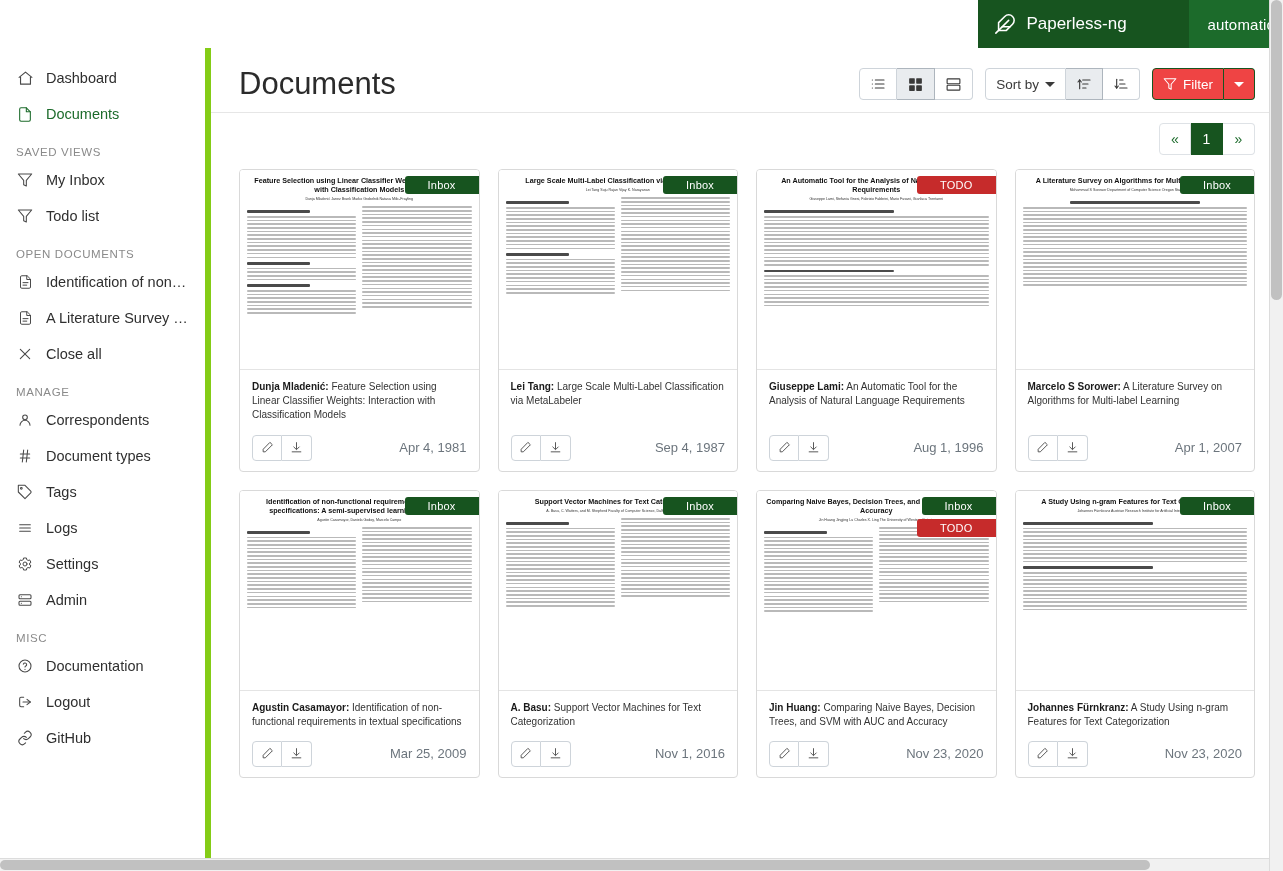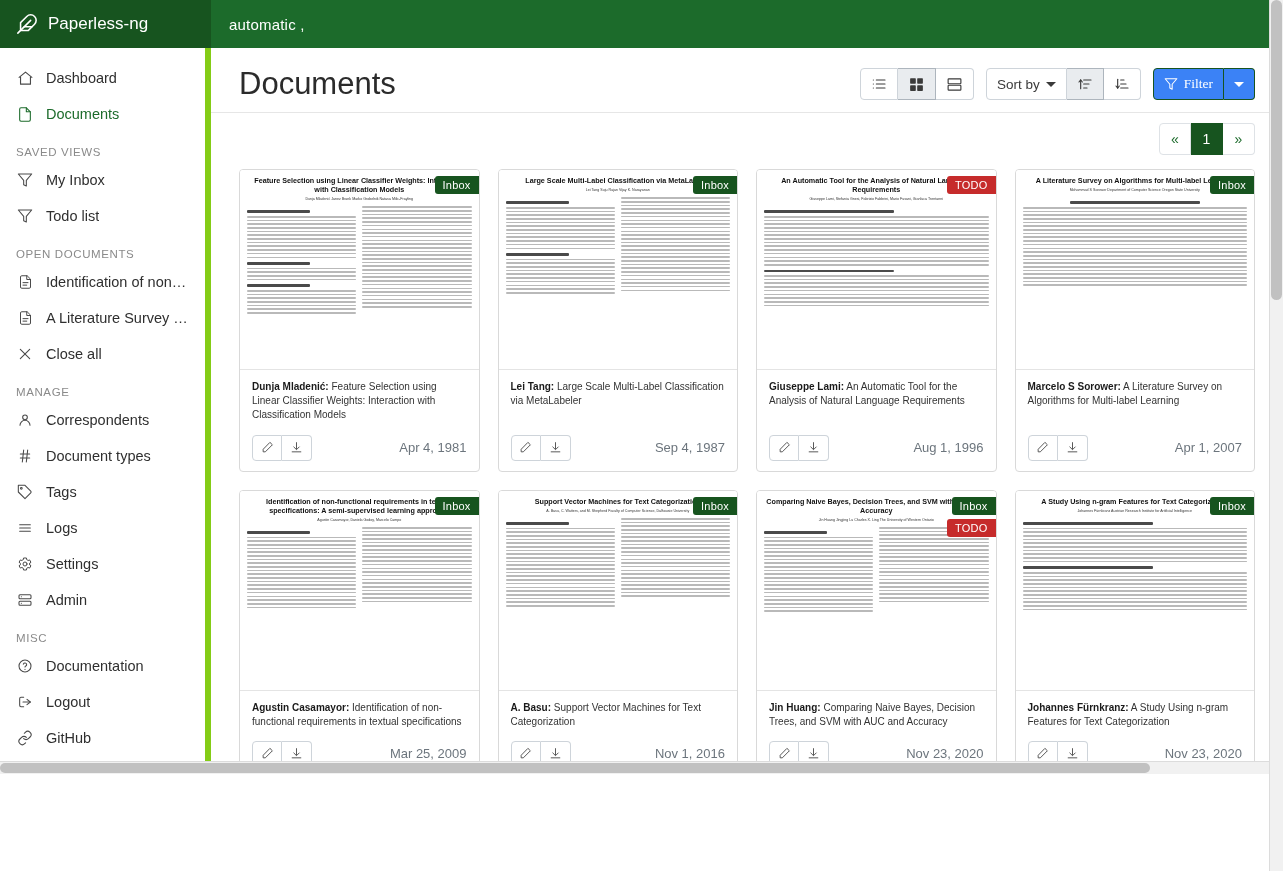--- a/index.html
+++ b/index.html
@@ -5,24 +5,25 @@
   * { box-sizing: border-box; }
   html, body {
     margin: 0; padding: 0;
     width: 1283px; height: 871px;
     overflow: hidden;
     font-family: "Liberation Sans", sans-serif;
     background: #ffffff;
     color: #333;
   }
   #app {
-    width: 1283px; height: 774px;
+    width: 1283px; height: 871px;
     position: relative;
     display: flex;
     flex-direction: column;
+    align-items: flex-end;
   }
 
   
   .topbar {
     height: 48px;
     display: flex;
     align-items: stretch;
     flex: 0 0 48px;
   }
   .brand {
@@ -132,24 +133,23 @@
     cursor: pointer;
   }
   .btn-group .btn + .btn { border-left: none; }
   .btn-group .btn:first-child { border-radius: 4px 0 0 4px; }
   .btn-group .btn:last-child { border-radius: 0 4px 4px 0; }
   .btn.sel {
     background: #e9ecef;
     border-color: #adb5bd;
   }
   .btn.dark {
-    background: #3b82f6;
+    background: #ef4444;
     border-color: #17541f;
     color: #fff;
-    font-family: Liberation Serif, serif;
   }
   .btn svg { display:block; }
 
   
   .paging-row {
     display: flex;
     justify-content: flex-end;
     padding: 10px 28px 6px 28px;
   }
   .pager { display: flex; }
@@ -233,21 +233,21 @@
     position: absolute;
     top: 6px; right: 0;
     display: flex;
     flex-direction: column;
     align-items: flex-end;
     gap: 4px;
   }
   .badge {
     font-size: 11px;
     color: #fff;
-    padding: 3px 8px;
+    padding: 3px 23px;
     border-radius: 3px 0 0 3px;
     letter-spacing: .2px;
   }
   .badge.inbox { background: #17541f; }
   .badge.todo  { background: #c62b2b; }
 
   .card-body {
     padding: 10px 12px 6px 12px;
     font-size: 10px;
     line-height: 1.42;

